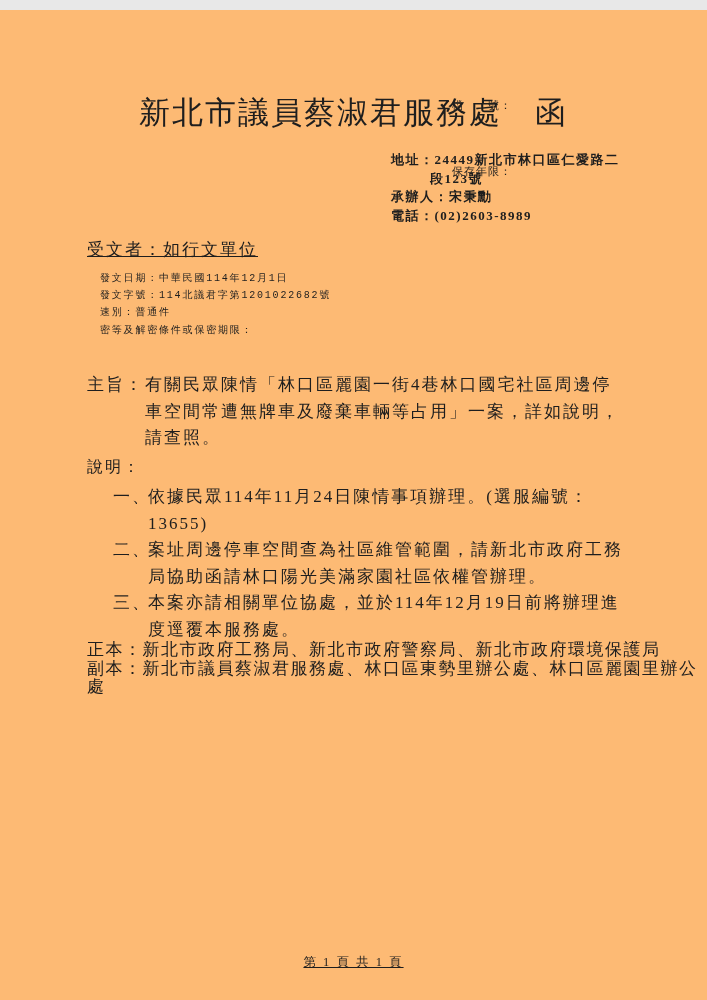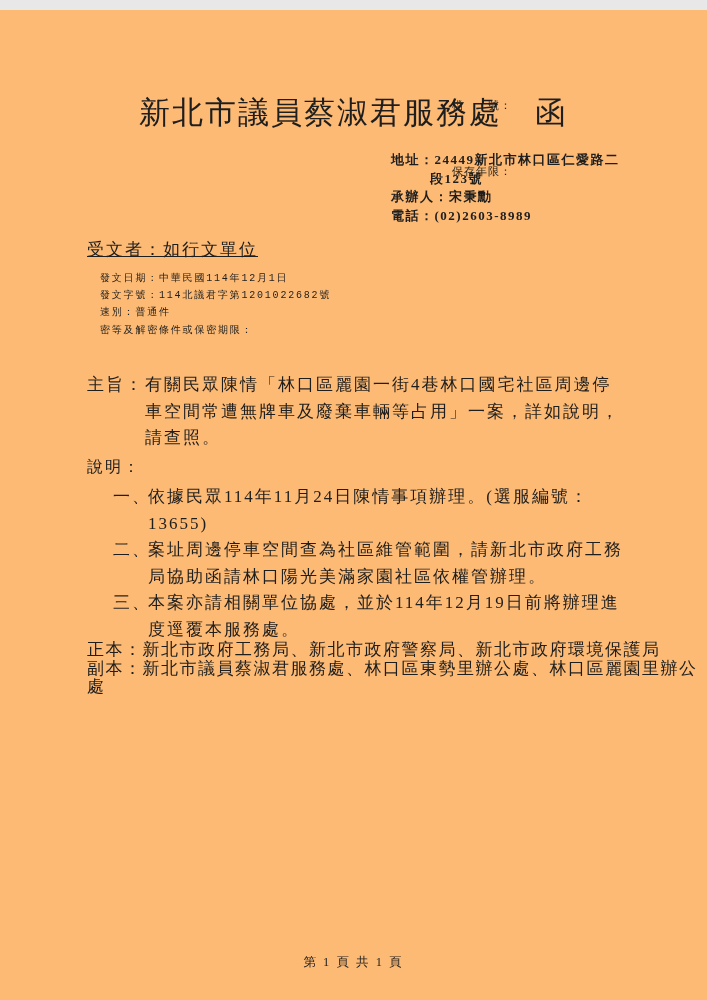--- a/index.html
+++ b/index.html
@@ -101,20 +101,21 @@
   }
   .page-footer {
     position: absolute;
     left: 0;
     top: 944px;
     width: 100%;
     text-align: center;
     font-size: 12.5px;
     letter-spacing: 2px;
     white-space: pre;
+    text-decoration: underline;
   }
 </style>
 </head>
 <body>
 
 <div class="page">
 
   <div class="file-block">
     <div>檔　　號：</div>
     <div>保存年限：</div>

